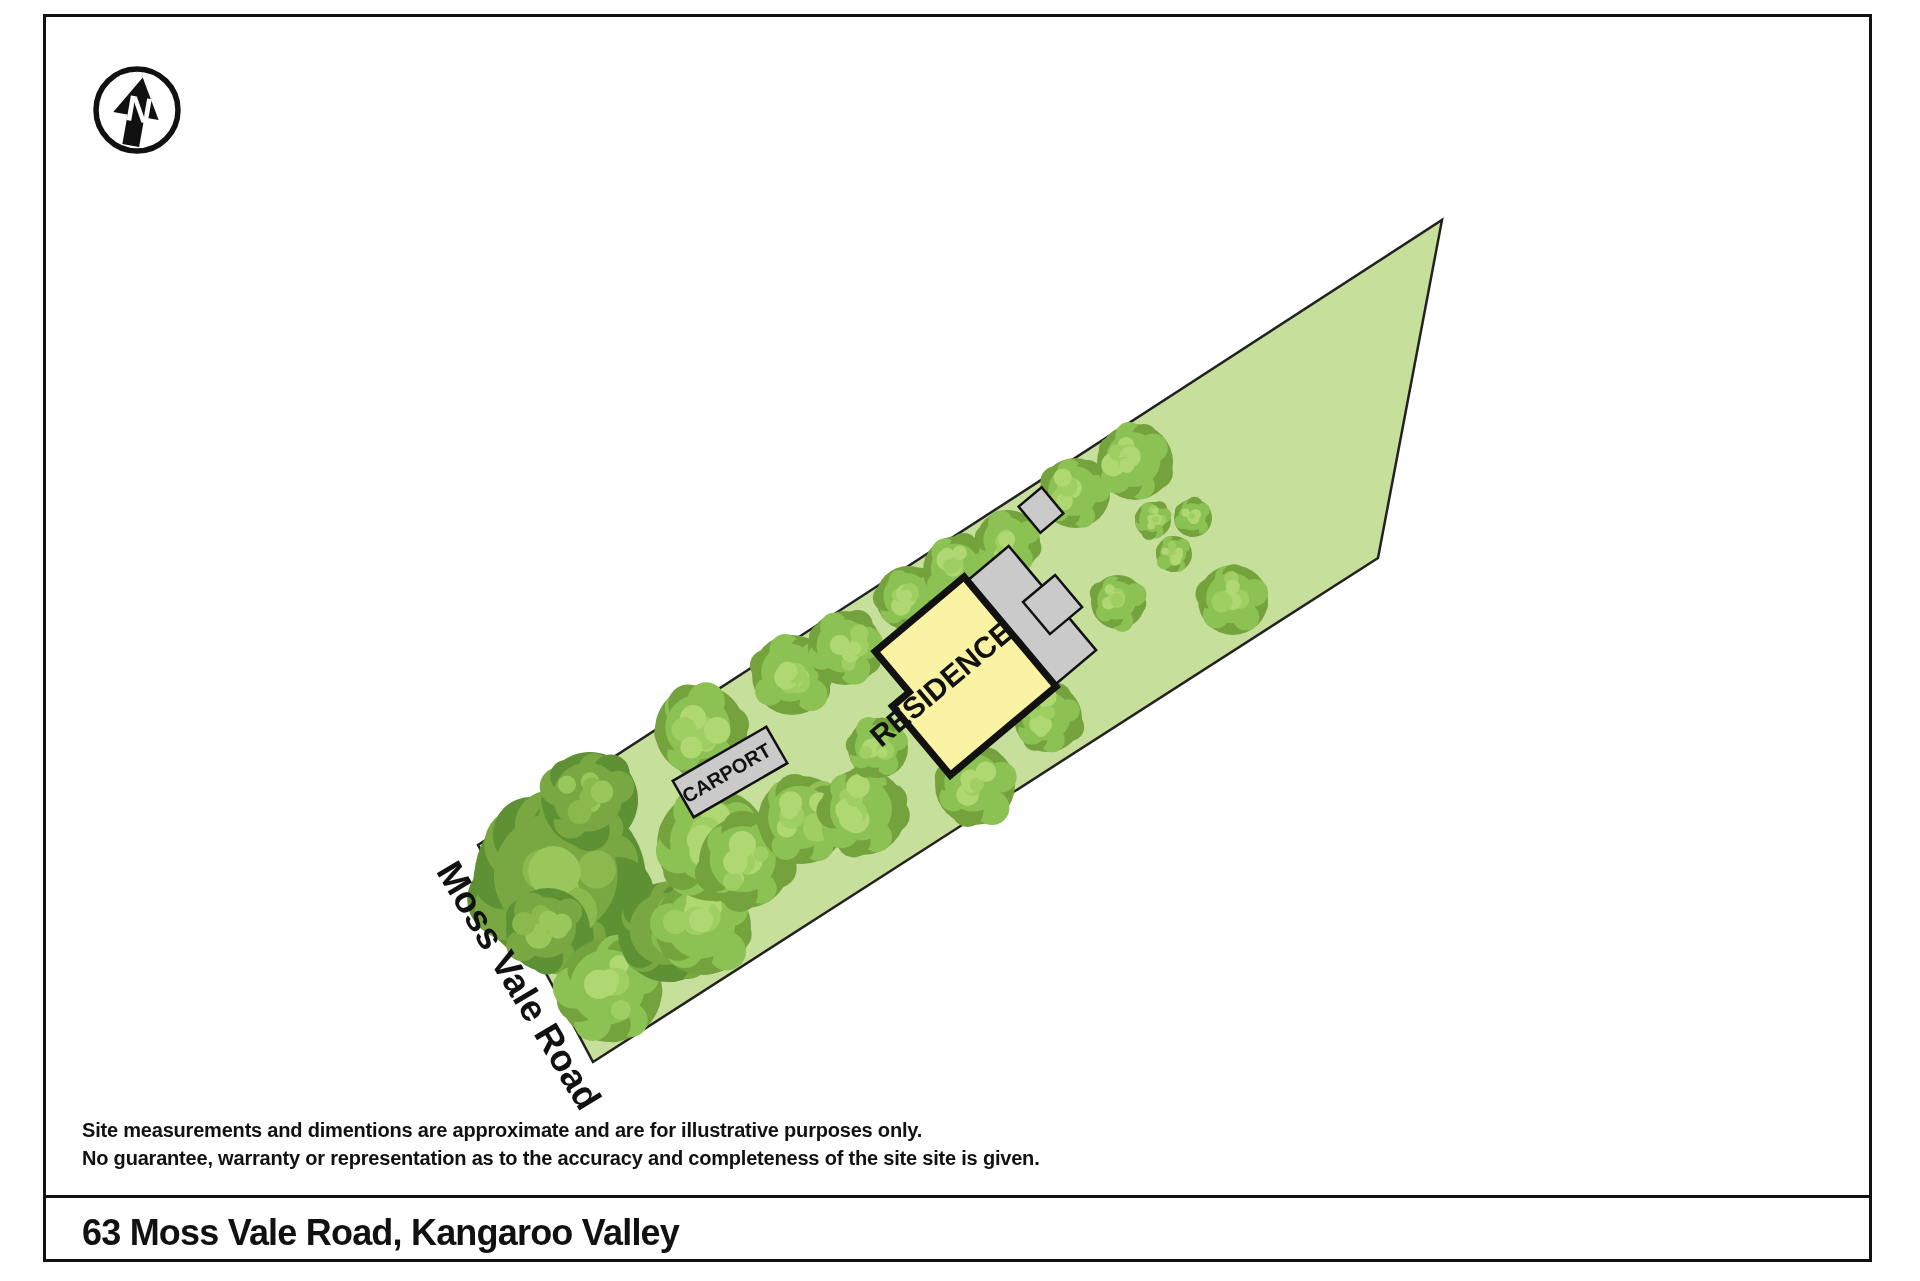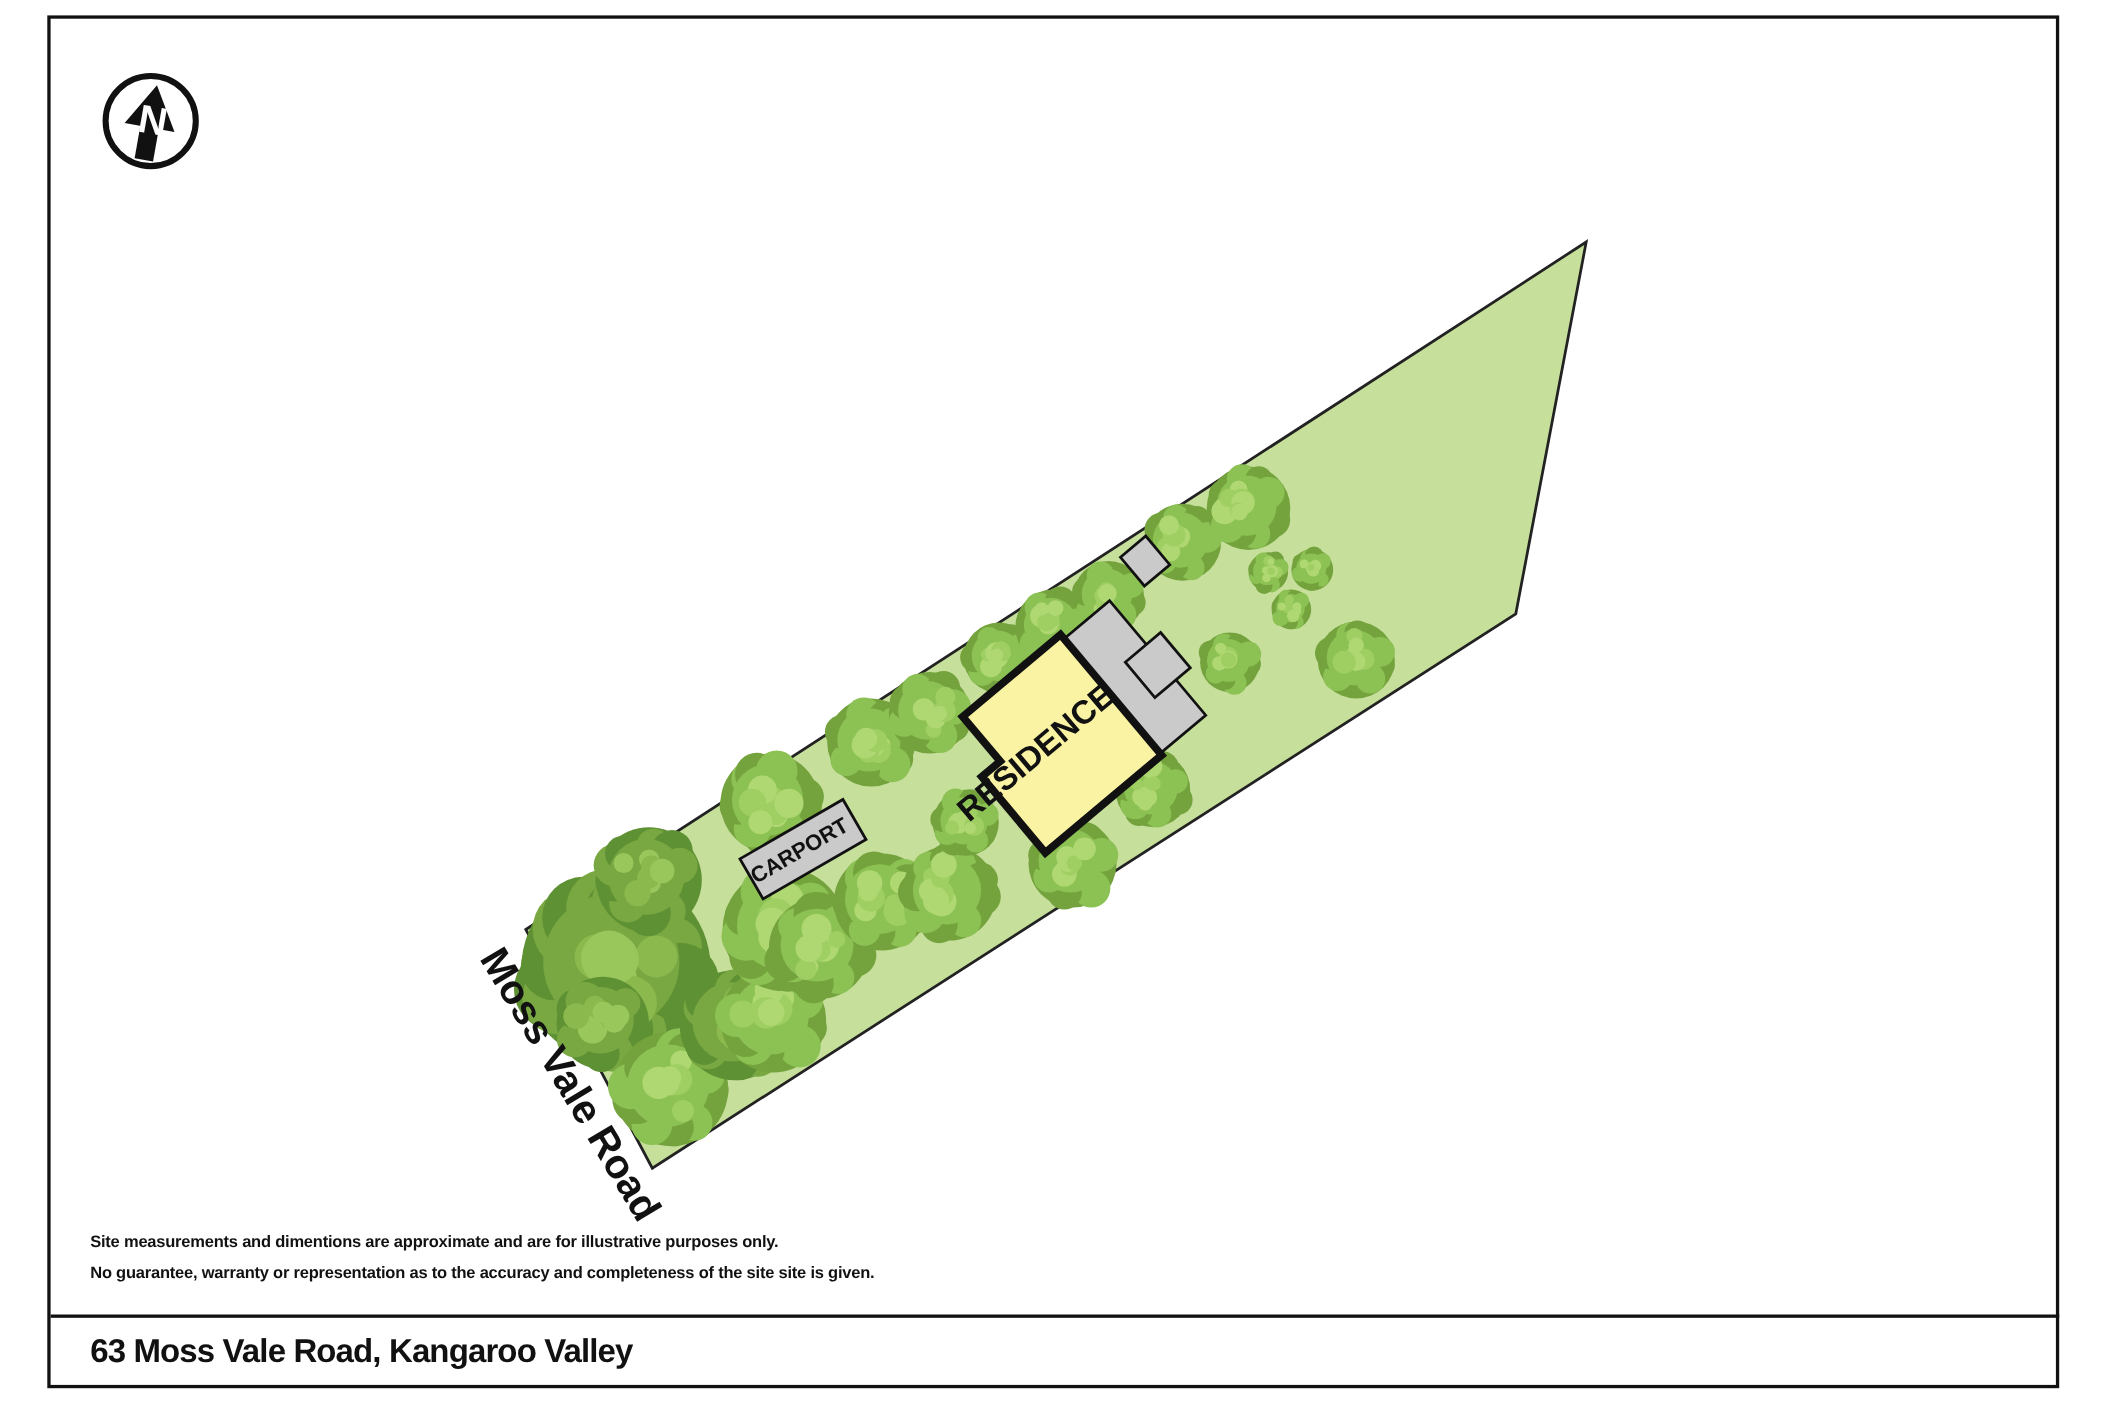--- a/index.html
+++ b/index.html
@@ -3,23 +3,23 @@
 <meta charset="utf-8">
 <style>
   html,body{margin:0;padding:0;background:#fff;}
   .page{position:relative;width:1920px;height:1281px;background:#fff;overflow:hidden;
         font-family:"Liberation Sans",sans-serif;color:#111;}
   .page-border{position:absolute;left:43px;top:14px;width:1829px;height:1248px;
                border:3px solid #111;box-sizing:border-box;}
   .separator{position:absolute;left:46px;width:1826px;top:1195px;height:3px;background:#111;}
   .plan-svg{position:absolute;left:0;top:0;}
   .north{position:absolute;left:85px;top:58px;}
-  .disclaimer{position:absolute;left:82px;top:1116px;font-size:15px;font-weight:700;
+  .disclaimer{position:absolute;left:82px;top:1116px;font-size:20px;font-weight:700;
               line-height:28px;letter-spacing:-0.2px;}
-  .address{position:absolute;left:82px;top:1212px;font-size:30px;font-weight:700;
+  .address{position:absolute;left:82px;top:1212px;font-size:36px;font-weight:700;
            letter-spacing:-0.8px;}
   .plan-label{font-family:"Liberation Sans",sans-serif;fill:#111;}
 </style>
 </head>
 <body>
 
 <div class="page">
 
   <div class="page-border"></div>
 

